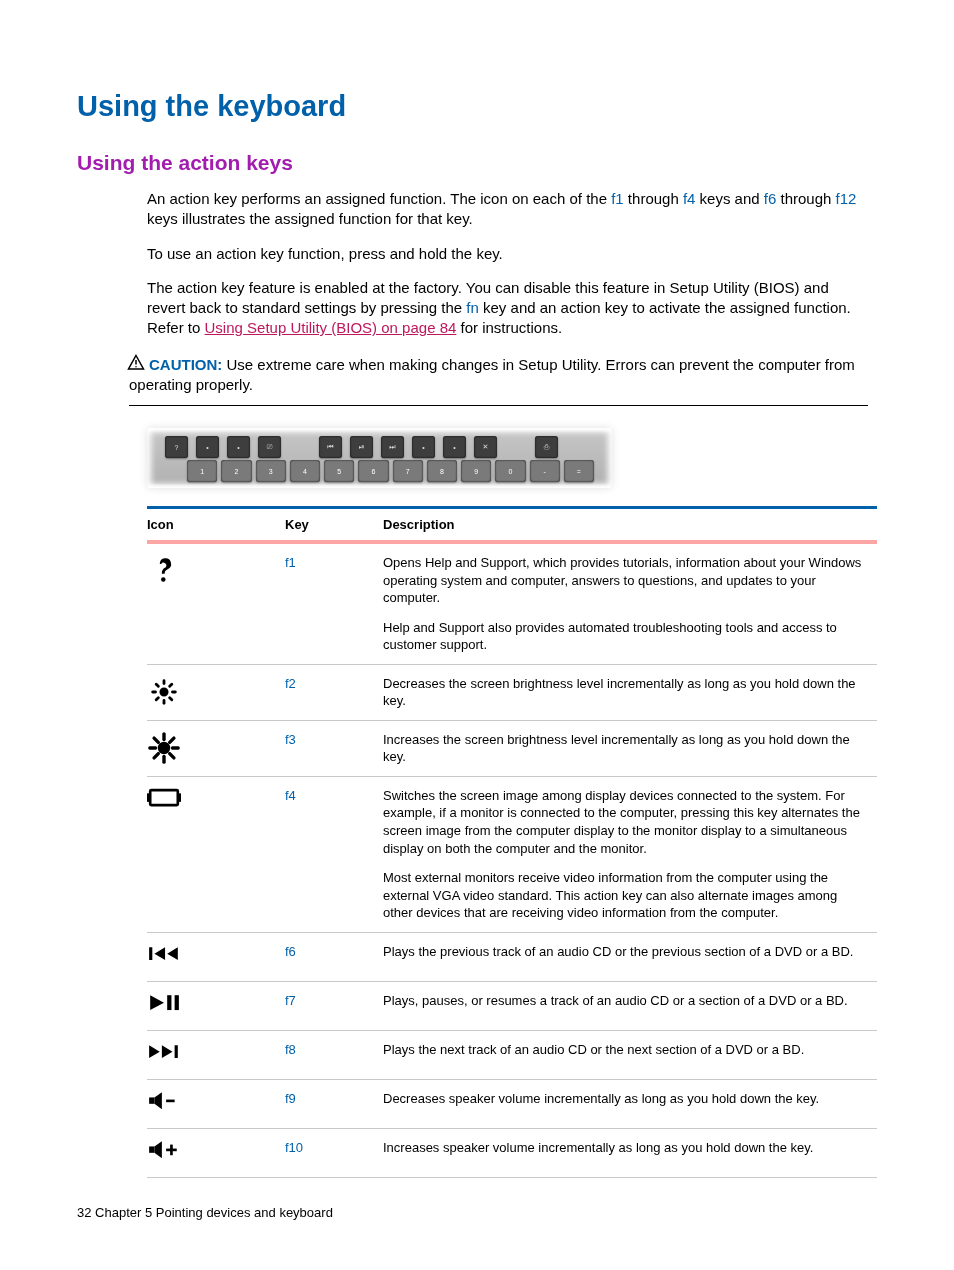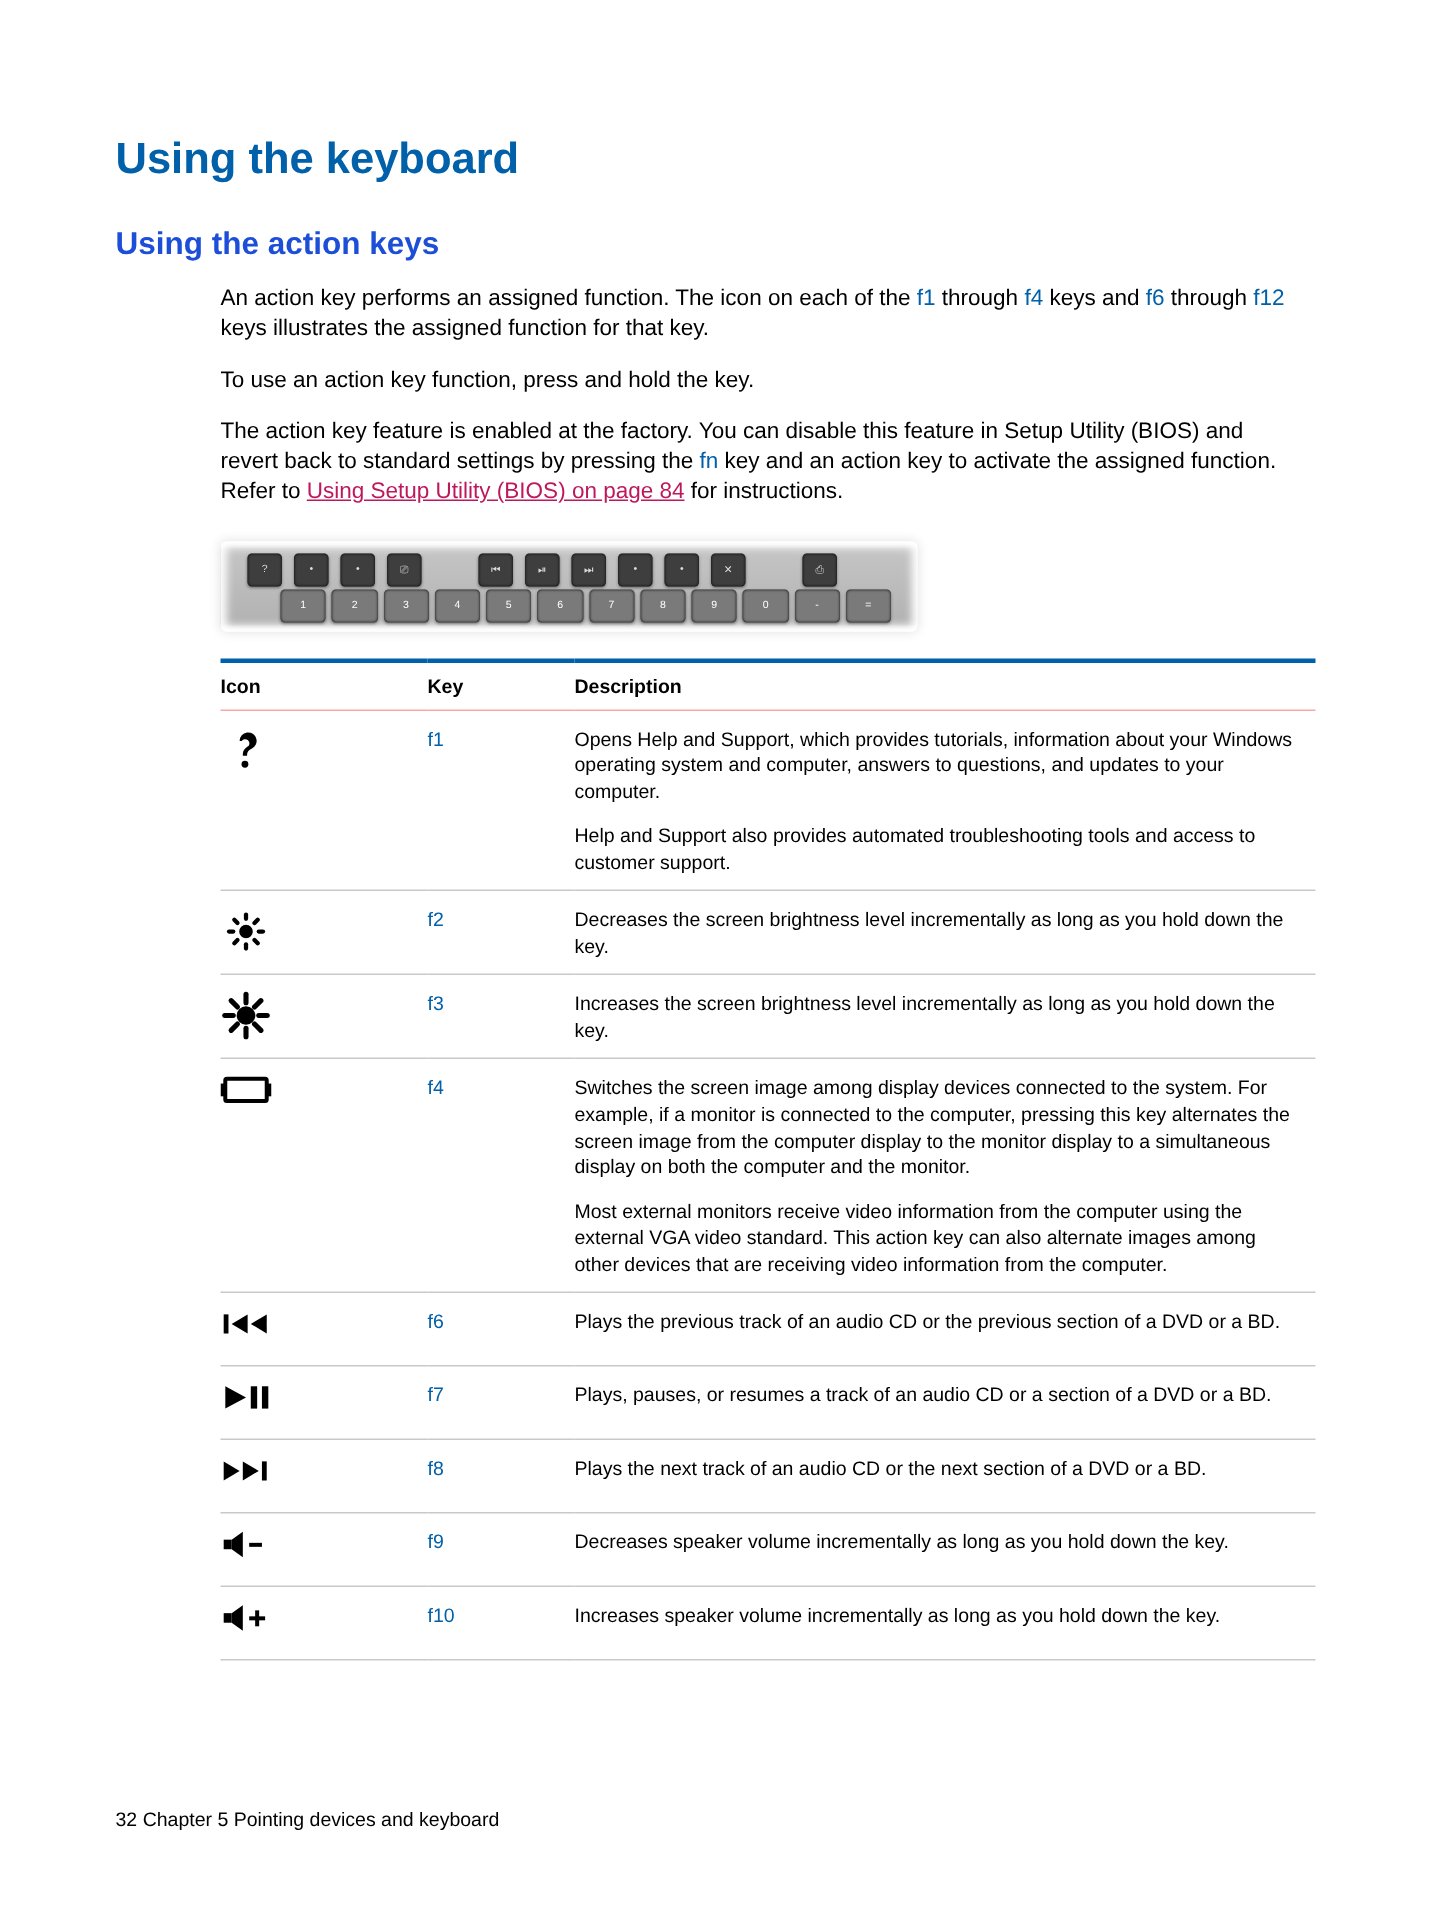--- a/index.html
+++ b/index.html
@@ -16,21 +16,21 @@
   .page {
     padding: 90px 86px 0 77px;
   }
   h1 {
     color: #0060a9;
     font-size: 29px;
     font-weight: bold;
     margin: 0 0 28px 0;
   }
   h2 {
-    color: #1d4ed8;
+    color: #a21caf;
     font-size: 21px;
     font-weight: bold;
     margin: 0 0 14px 0;
   }
   .body-indent {
     margin-left: 70px;
     font-size: 15px;
     line-height: 1.35;
   }
   .body-indent p { margin: 0 0 14px 0; }
@@ -83,21 +83,21 @@
     background: #7a7a7a;
     width: 34px; height: 22px;
     color:#fff; font-size:7px;
   }
   table.action {
     margin-left: 70px;
     width: 730px;
     border-collapse: collapse;
     font-size: 13px;
   }
-  table.action thead tr { border-top: 3px solid #0060a9; border-bottom: 1px solid #fca5a5; }
+  table.action thead tr { border-top: 3px solid #0060a9; border-bottom: 4px solid #fca5a5; }
   table.action th { text-align: left; font-weight: bold; padding: 8px 8px 8px 0; font-size: 13px; }
   table.action th.c-icon { width: 130px; }
   table.action th.c-key { width: 90px; }
   table.action tbody tr { border-bottom: 1px solid #c9c9c9; }
   table.action td { vertical-align: top; padding: 10px 10px 10px 0; line-height: 1.35; }
   table.action td.key { color: #0060a9; }
   table.action td p { margin: 0 0 12px 0; }
   table.action td p:last-child { margin-bottom: 0; }
   .ic { width: 34px; height: 28px; display: block; }
   .footer {
@@ -117,20 +117,28 @@
   <div class="body-indent">
     <p>
       <span>An action key performs an assigned function. The icon on each of the </span><span class="kl">f1</span><span> through </span><span class="kl">f4</span><span> keys and </span><span class="kl">f6</span><span> through </span><span class="kl">f12</span><span> keys illustrates the assigned function for that key.</span>
     </p>
     <p>To use an action key function, press and hold the key.</p>
     <p>
       <span>The action key feature is enabled at the factory. You can disable this feature in Setup Utility (BIOS) and revert back to standard settings by pressing the </span><span class="kl">fn</span><span> key and an action key to activate the assigned function. Refer to </span><a href="#" class="link">Using Setup Utility (BIOS) on page 84</a><span> for instructions.</span>
     </p>
   </div>
 
+  <div class="caution-block">
+    <span class="caution-icon"><svg viewBox="0 0 24 22" fill="none" stroke="#000" stroke-width="2">
+          <polygon points="12,2 22,20 2,20"></polygon>
+          <line x1="12" y1="8" x2="12" y2="14"></line>
+          <circle cx="12" cy="17" r="1" fill="#000" stroke="none"></circle>
+        </svg></span>
+    <span style="margin-left:20px;"><span class="caution-label">CAUTION:</span><span>   Use extreme care when making changes in Setup Utility. Errors can prevent the computer from operating properly.</span></span>
+  </div>
 
   <div class="kb-img">
     <div class="kb-row top">
       <div class="kcap">?</div>
         <div class="kcap">•</div>
         <div class="kcap">•</div>
         <div class="kcap">⎚</div>
       <div class="spacer"></div>
       <div class="kcap">⏮</div>
         <div class="kcap">⏯</div>

